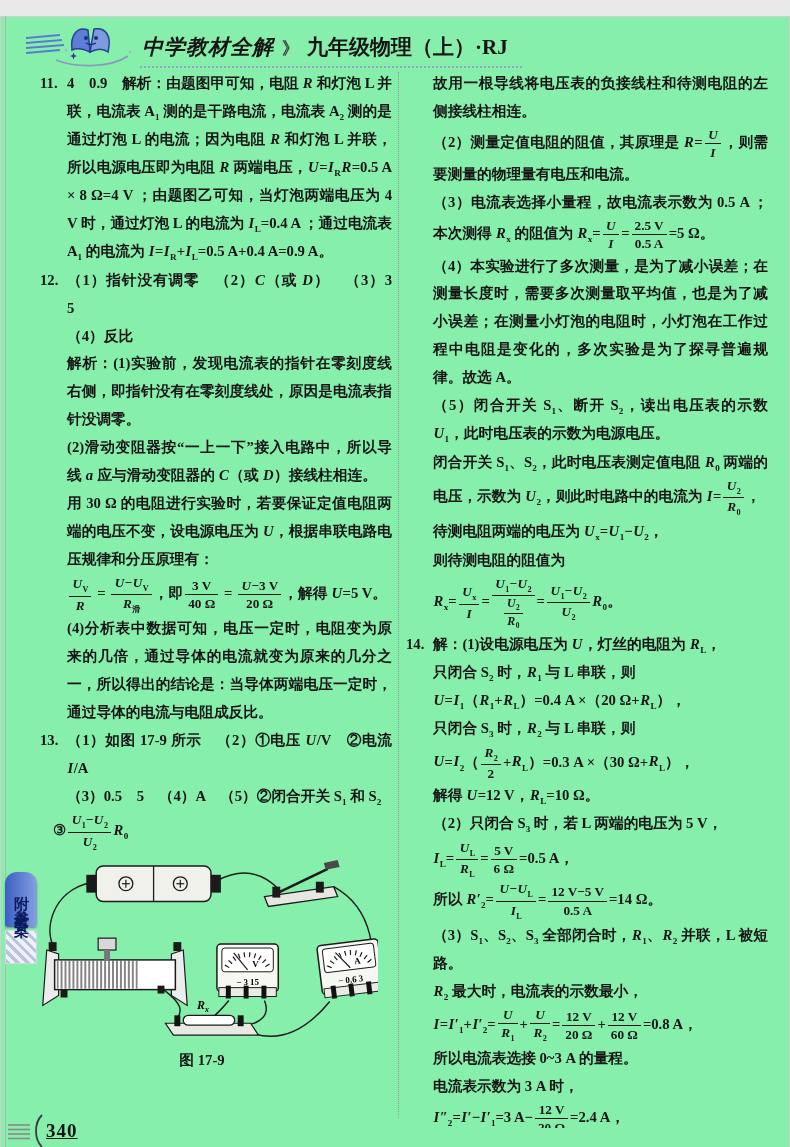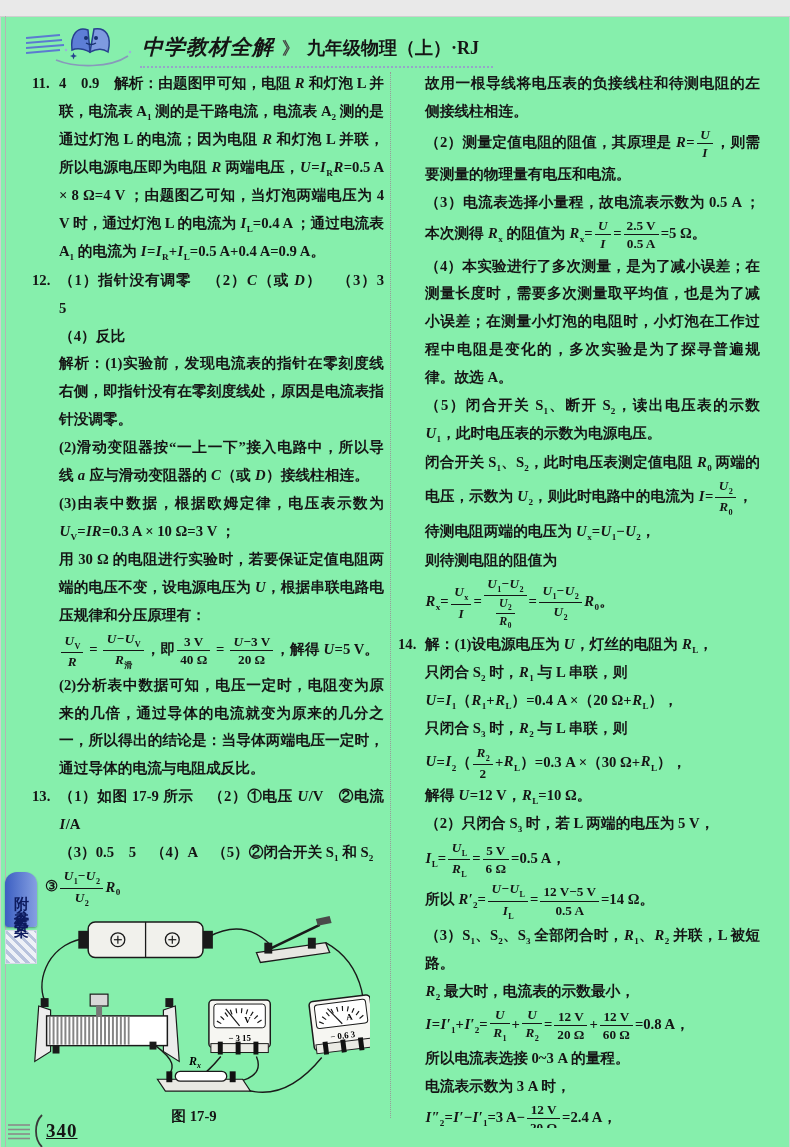--- a/index.html
+++ b/index.html
@@ -13,23 +13,23 @@
   .page::before{content:"";position:absolute;left:5px;top:0;bottom:0;width:1px;background:#b5b5b5;}
   .page::after{content:"";position:absolute;left:0;right:0;bottom:0;height:9px;
     background:linear-gradient(#dcdcdc,#a3a3a3);}
   
   .header{position:absolute;left:26px;top:6px;height:46px;display:flex;align-items:flex-end;z-index:3;}
   .logo-zone{display:flex;align-items:center;margin-right:2px;}
   .title-wrap{display:flex;align-items:baseline;gap:8px;border-bottom:2px dotted #97a5c8;
     padding:0 14px 5px 2px;}
   .brand{font-style:italic;font-weight:900;font-size:21px;letter-spacing:1px;}
   .brand-sep{font-weight:700;font-size:17px;color:#444;}
-  .subtitle{font-weight:700;font-size:18px;}
-  
-  .columns{position:absolute;left:32px;top:54px;width:728px;height:1058px;display:flex;overflow:hidden;z-index:2;}
+  .subtitle{font-weight:700;font-size:21px;}
+  
+  .columns{position:absolute;left:40px;top:54px;width:728px;height:1058px;display:flex;overflow:hidden;z-index:2;}
   .col{width:352px;height:100%;overflow:hidden;font-size:14.7px;line-height:1.9;}
   .divider{width:0;border-left:1.5px dotted #9a9a9a;margin:2px 7px 0 6px;height:1046px;}
   .col-right{flex:1;}
   .para{margin:0 0 0 27px;position:relative;text-align:justify;}
   .para.outdent{margin-left:13px;}
   .inum{position:absolute;left:-27px;top:0;font-weight:900;}
   b.hd{font-weight:900;}
   i.v{font-style:italic;font-family:"Liberation Serif","DejaVu Serif",serif;padding:0 .5px;}
   sub{font-size:.62em;font-weight:700;}
   .fr{display:inline-flex;flex-direction:column;text-align:center;vertical-align:middle;
@@ -84,36 +84,35 @@
     </div>
   </div>
 
   <div class="columns">
     <div class="col col-left" id="col-left">
         <p class="para"><span class="inum">11.</span>4　0.9　<b class="hd">解析：</b>由题图甲可知，电阻 <i class="v">R</i> 和灯泡 L 并联，电流表 A<sub>1</sub> 测的是干路电流，电流表 A<sub>2</sub> 测的是通过灯泡 L 的电流；因为电阻 <i class="v">R</i> 和灯泡 L 并联，所以电源电压即为电阻 <i class="v">R</i> 两端电压，<i class="v">U</i>=<i class="v">I</i><sub>R</sub><i class="v">R</i>=0.5 A × 8 Ω=4 V ；由题图乙可知，当灯泡两端电压为 4 V 时，通过灯泡 L 的电流为 <i class="v">I</i><sub>L</sub>=0.4 A ；通过电流表 A<sub>1</sub> 的电流为 <i class="v">I</i>=<i class="v">I</i><sub>R</sub>+<i class="v">I</i><sub>L</sub>=0.5 A+0.4 A=0.9 A。</p>
         <p class="para"><span class="inum">12.</span>（1）指针没有调零　（2）<i class="v">C</i>（或 <i class="v">D</i>）　（3）3　5</p>
         <p class="para">（4）反比</p>
         <p class="para"><b class="hd">解析：</b>(1)实验前，发现电流表的指针在零刻度线右侧，即指针没有在零刻度线处，原因是电流表指针没调零。</p>
         <p class="para">(2)滑动变阻器按“一上一下”接入电路中，所以导线 <i class="v">a</i> 应与滑动变阻器的 <i class="v">C</i>（或 <i class="v">D</i>）接线柱相连。</p>
-        <p class="para">(3)由表中数据，根据欧姆定律，电压表示数为 <i class="v">U</i><sub>V</sub>=<i class="v">IR</i>=0.3 A × 10 Ω=3 V ；</p>
         <p class="para">用 30 Ω 的电阻进行实验时，若要保证定值电阻两端的电压不变，设电源电压为 <i class="v">U</i>，根据串联电路电压规律和分压原理有：</p>
         <p class="para"><span class="fr">
             <span class="nu"><i class="v">U</i><sub>V</sub></span>
             <span class="de"><i class="v">R</i></span>
           </span> = <span class="fr">
             <span class="nu"><i class="v">U</i>−<i class="v">U</i><sub>V</sub></span>
             <span class="de"><i class="v">R</i><sub>滑</sub></span>
           </span>，即<span class="fr">
             <span class="nu">3 V</span>
             <span class="de">40 Ω</span>
           </span> = <span class="fr">
             <span class="nu"><i class="v">U</i>−3 V</span>
             <span class="de">20 Ω</span>
           </span>，解得 <i class="v">U</i>=5 V。</p>
-        <p class="para">(2)分析表中数据可知，电压一定时，电阻变为原来的几倍，通过导体的电流就变为原来的几分之一，所以得出的结论是：当导体两端电压一定时，通过导体的电流与电阻成反比。</p>
+        <p class="para">(4)分析表中数据可知，电压一定时，电阻变为原来的几倍，通过导体的电流就变为原来的几分之一，所以得出的结论是：当导体两端电压一定时，通过导体的电流与电阻成反比。</p>
         <p class="para"><span class="inum">13.</span>（1）如图 17-9 所示　（2）①电压 <i class="v">U</i>/V　②电流 <i class="v">I</i>/A</p>
         <p class="para">（3）0.5　5　（4）A　（5）②闭合开关 S<sub>1</sub> 和 S<sub>2</sub></p>
         <p class="para outdent">③<span class="fr">
             <span class="nu"><i class="v">U</i><sub>1</sub>−<i class="v">U</i><sub>2</sub></span>
             <span class="de"><i class="v">U</i><sub>2</sub></span>
           </span><i class="v">R</i><sub>0</sub></p>
     <div class="figure">
       <svg viewBox="0 0 340 192" width="338" height="190">
         <defs>
           <pattern id="coil" width="4" height="30" patternUnits="userSpaceOnUse">

